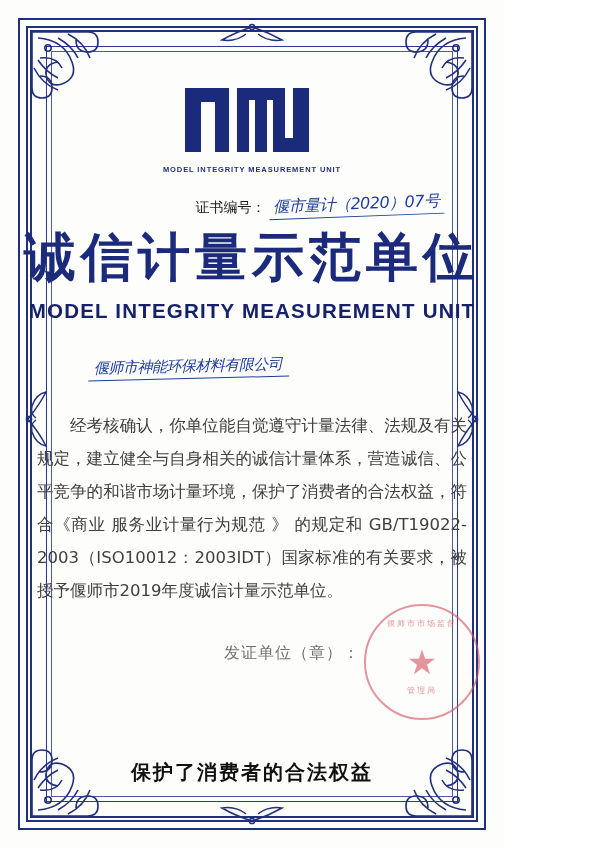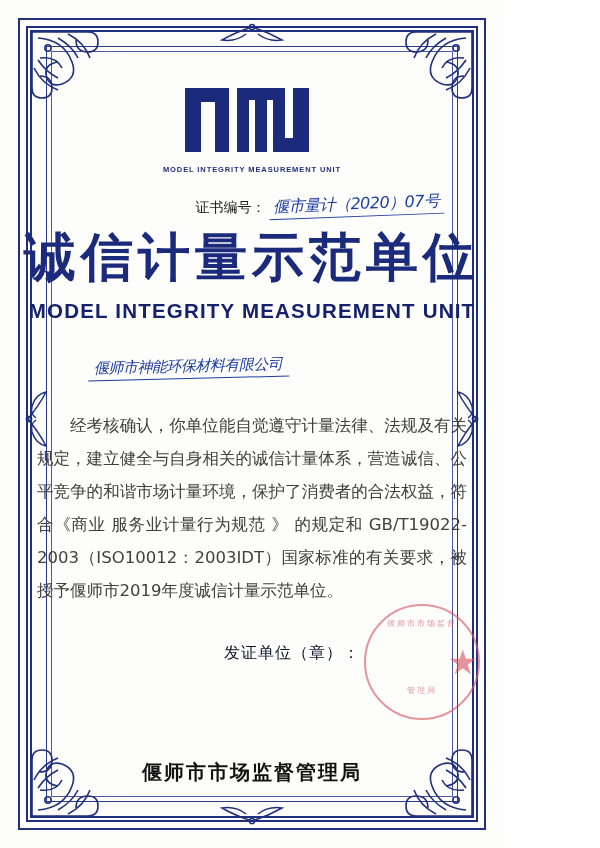--- a/index.html
+++ b/index.html
@@ -152,37 +152,37 @@
     font-family: "DejaVu Sans", sans-serif;
     text-align: justify;
     text-justify: inter-ideograph;
     text-indent: 2em;
   }
   .issuer-row {
     margin-top: 36px;
     align-self: flex-end;
     margin-right: 84px;
     font-size: 16px;
-    color: #0f172a;
+    color: #737373;
     font-family: "DejaVu Sans", sans-serif;
     letter-spacing: 1px;
     position: relative;
   }
   .seal {
     position: absolute;
     right: 24px;
     bottom: 128px;
     width: 112px;
     height: 112px;
     border: 2.5px solid #d5555f;
     border-radius: 50%;
     opacity: 0.62;
     display: flex;
     align-items: center;
-    justify-content: flex-end;
+    justify-content: center;
   }
   .seal .star {
     color: #d5555f;
     font-size: 34px;
     line-height: 1;
   }
   .seal-text-top, .seal-text-bottom {
     position: absolute;
     width: 100%;
     text-align: center;
@@ -332,15 +332,15 @@
 
     <div class="issuer-row">发证单位（章）：</div>
   </div>
 
   <div class="seal">
     <span class="seal-text-top">偃师市市场监督</span>
     <span class="star">★</span>
     <span class="seal-text-bottom">管理局</span>
   </div>
 
-  <div class="footer-org">偃师市市场监督管理局</div>
+  <div class="footer-org">保护了消费者的合法权益</div>
 
 </div>
 
 </body></html>

